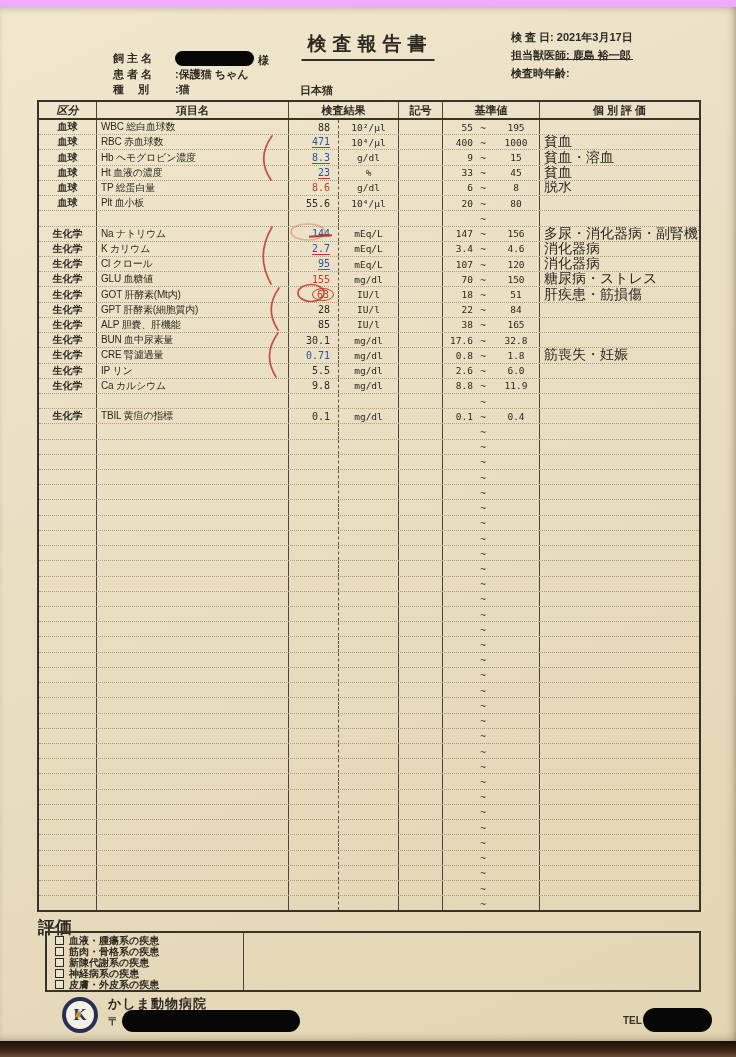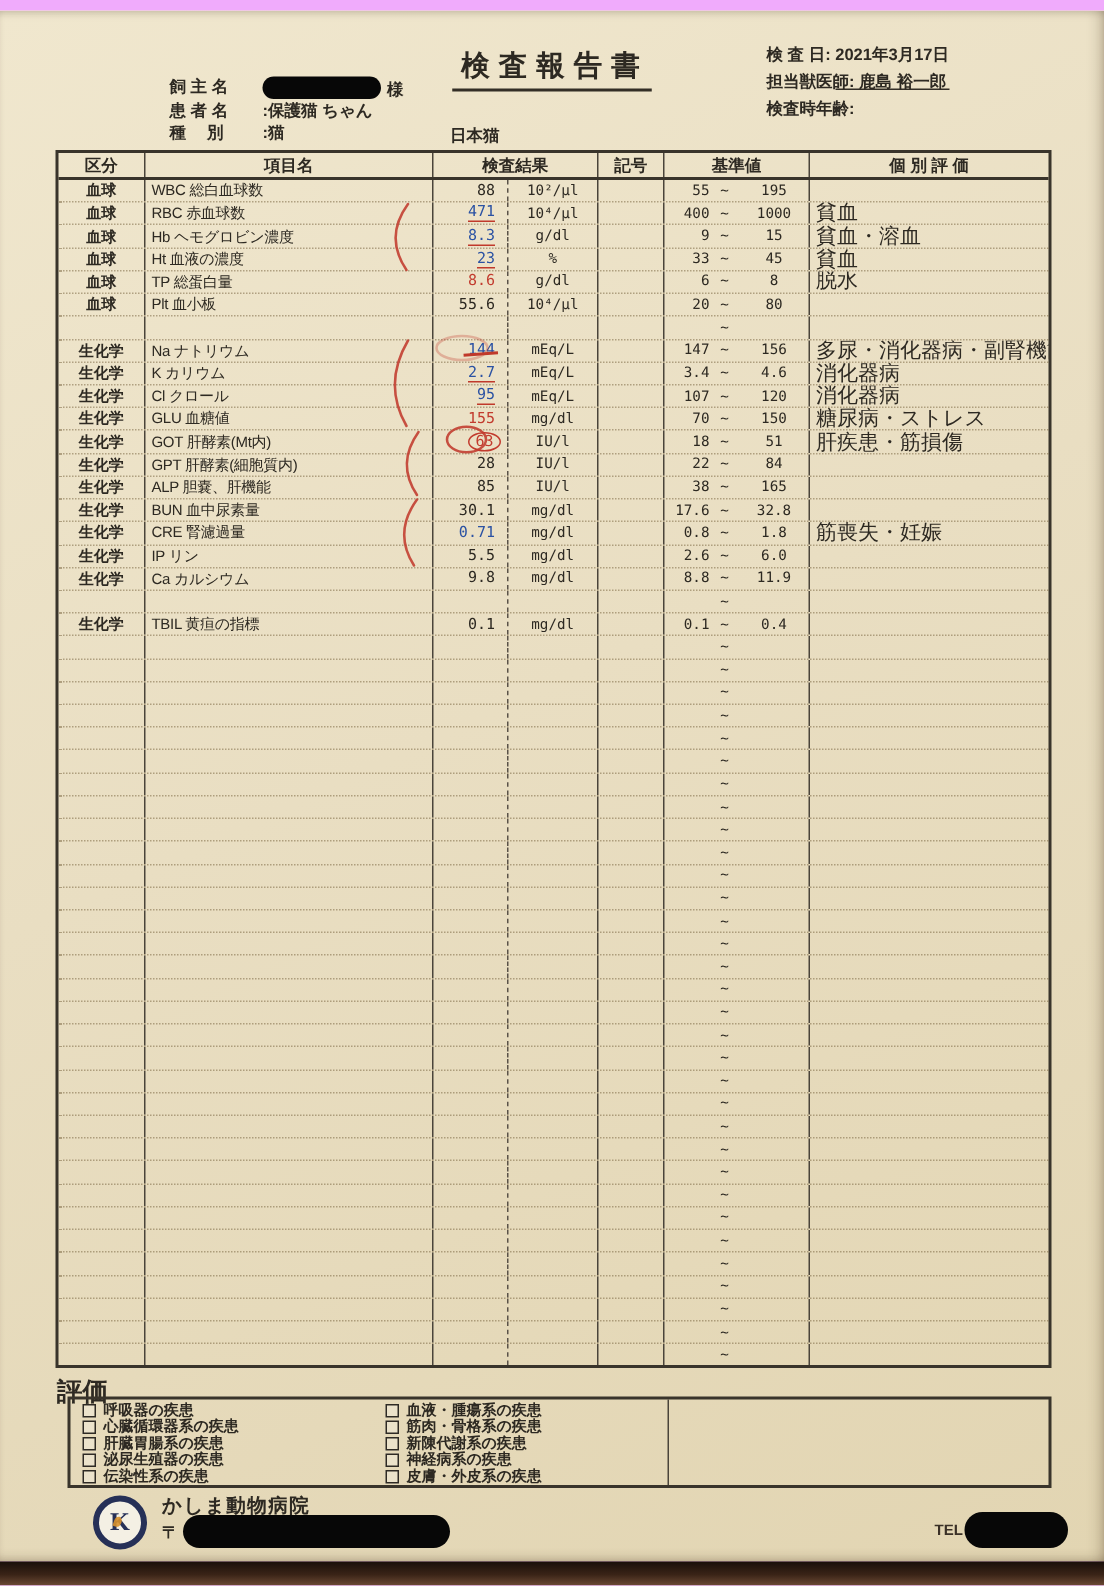--- a/index.html
+++ b/index.html
@@ -24,21 +24,21 @@
   .owner-bar { position:absolute; left:62px; top:0px; width:79px; height:15px; background:#070707; border-radius:8px; }
   .owner-suffix { position:absolute; left:145px; top:2px; }
   .breed { position:absolute; left:300px; top:83px; font-size:11px; font-weight:600; }
 
   
   .rtable { position:absolute; left:37px; top:100px; width:664px; height:812px;
       border:2px solid #39342b; display:flex; flex-direction:column; }
   .thead { display:flex; height:18px; border-bottom:2px solid #39342b;
       font-size:11px; font-weight:bold; align-items:center; text-align:center; }
   .thead > div { border-right:1px solid #4a443a; height:100%; display:flex; align-items:center; justify-content:center; }
-  .h-cat{width:58px;} .h-item{width:192px;} .h-res{width:110px;} .h-sym{width:44px;}
+  .h-cat{width:58px;font-style:italic;} .h-item{width:192px;} .h-res{width:110px;} .h-sym{width:44px;}
   .h-ref{width:97px;} .h-eval{flex:1; border-right:none !important;}
   .tbody { flex:1; display:flex; flex-direction:column; }
   .t-row { flex:1; display:flex; align-items:center; border-bottom:1px dotted rgba(125,105,70,.55);
       font-size:10px; min-height:0; }
   .t-row:last-child { border-bottom:none; }
   .t-row > div { height:100%; display:flex; align-items:center; }
   .c-cat { width:58px; justify-content:center; font-weight:600; border-right:1px solid #4a443a; }
   .c-item{ width:192px; padding-left:4px; border-right:1px solid #4a443a; letter-spacing:-0.2px; white-space:nowrap; overflow:hidden;}
   .c-val { width:50px; justify-content:flex-end; padding-right:8px; border-right:1px dashed #5a5248;
       font-family:"DejaVu Sans Mono",monospace; font-size:10px; }
@@ -864,42 +864,20 @@
       <path d="M272,227 Q255,256 271,284"></path>
       <path d="M279,288 Q264,309 278,330"></path>
       <path d="M278,333 Q262,355 276,377"></path>
       <ellipse cx="311" cy="293" rx="13" ry="8.5"></ellipse>
       <ellipse cx="308" cy="232" rx="17" ry="8" opacity="0.35"></ellipse>
     </g>
   </svg>
 
   <div class="eval-label">評価</div>
   <div class="eval-box">
-    <div class="eb-col eb-col1" id="eb-col1">
-        <div class="cb-item">
-          <div class="cb-box"></div>
-          <span>呼吸器の疾患</span>
-        </div>
-        <div class="cb-item">
-          <div class="cb-box"></div>
-          <span>心臓循環器系の疾患</span>
-        </div>
-        <div class="cb-item">
-          <div class="cb-box"></div>
-          <span>肝臓胃腸系の疾患</span>
-        </div>
-        <div class="cb-item">
-          <div class="cb-box"></div>
-          <span>泌尿生殖器の疾患</span>
-        </div>
-        <div class="cb-item">
-          <div class="cb-box"></div>
-          <span>伝染性系の疾患</span>
-        </div>
-      </div>
     <div class="eb-col eb-col2" id="eb-col2">
         <div class="cb-item">
           <div class="cb-box"></div>
           <span>血液・腫瘍系の疾患</span>
         </div>
         <div class="cb-item">
           <div class="cb-box"></div>
           <span>筋肉・骨格系の疾患</span>
         </div>
         <div class="cb-item">

